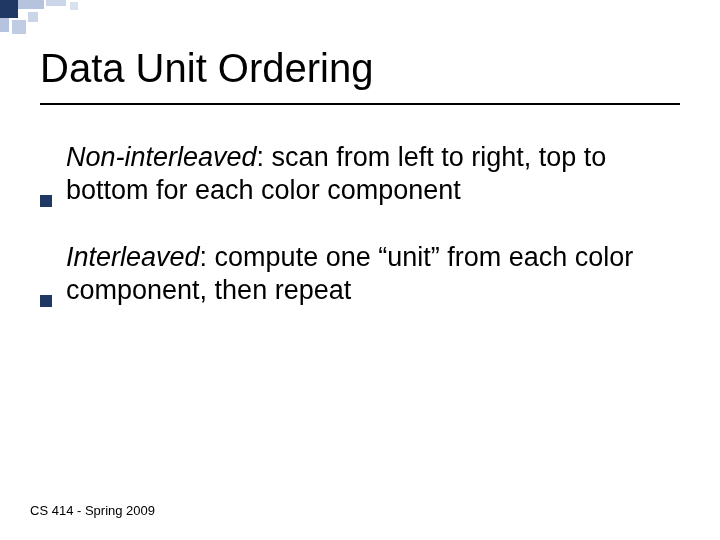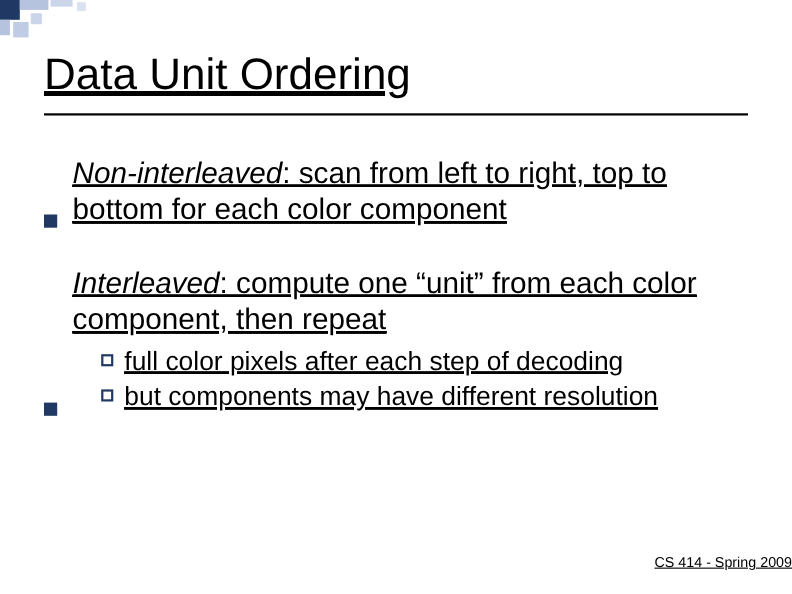--- a/index.html
+++ b/index.html
@@ -1,15 +1,15 @@
 <!DOCTYPE html>
 <html><head>
 <meta charset="utf-8">
 <style>
-  * { margin: 0; padding: 0; box-sizing: border-box; text-decoration: underline; }
+  * { margin: 0; padding: 0; box-sizing: border-box; }
   html, body { width: 720px; height: 540px; }
   body {
     font-family: Arial, Helvetica, sans-serif;
     background: #fff;
     position: relative;
     overflow: hidden;
   }
   .deco {
     position: absolute;
     top: 0; left: 0;
@@ -66,21 +66,21 @@
     border: 2px solid #203864;
     background: #fff;
     margin-top: 9px;
     margin-right: 10px;
   }
   .b2 .text { flex: 1; }
   .footer {
     position: absolute;
     bottom: 22px;
     left: 0; right: 0;
-    text-align: right;
+    text-align: left;
     font-size: 13px;
     color: #000;
     margin-left: 30px;
   }
 </style>
 </head>
 <body>
 
 <div class="deco">
   <div class="sq" style="left:0;top:0;width:18px;height:18px;background:#203864;"></div>
@@ -101,28 +101,18 @@
       <span class="marker"></span>
       <span class="text">
         <span class="lead">Non-interleaved</span><span>: scan from left to right, top to bottom for each color component</span>
       </span>
     </li>
 
     <li class="b1">
       <span class="marker"></span>
       <span class="text">
         <span class="lead">Interleaved</span><span>: compute one “unit” from each color component, then repeat</span>
-        <ul class="sub">
-          <li class="b2">
-            <span class="marker"></span>
-            <span class="text">full color pixels after each step of decoding</span>
-          </li>
-          <li class="b2">
-            <span class="marker"></span>
-            <span class="text">but components may have different resolution</span>
-          </li>
-        </ul>
       </span>
     </li>
   </ul>
 </div>
 
 <div class="footer">CS 414 - Spring 2009</div>
 
 </body></html>

